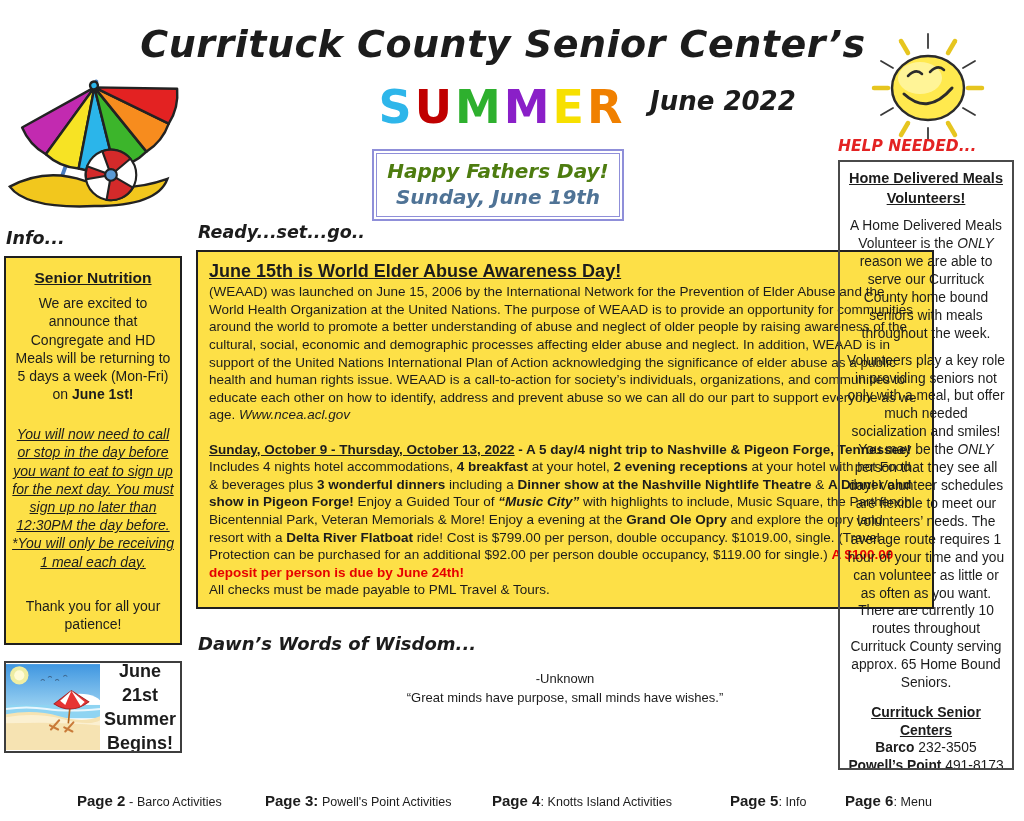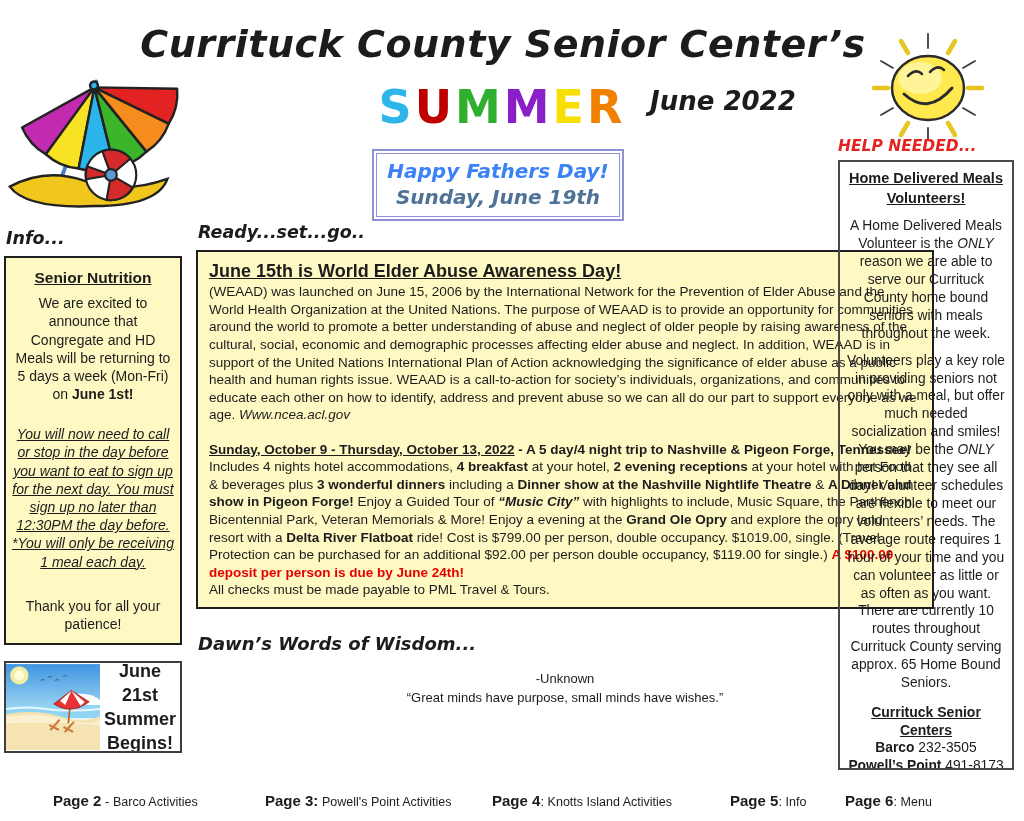--- a/index.html
+++ b/index.html
@@ -18,21 +18,21 @@
   .fathers-box{left:372px;top:149px;width:244px;border:2px solid #8f8fd9;padding:2px;background:#fff;}
   .fathers-inner{border:1px solid #8f8fd9;text-align:center;padding:4px 2px 6px 2px;}
   .fathers-inner div{font-size:20px;line-height:1.3;}
 
   
   .col-left{left:4px;top:228px;width:178px;}
   .col-main{left:196px;top:222px;width:738px;}
   .col-right{left:838px;top:137px;width:176px;}
 
   .sec-heading{font-size:17.5px;margin:0 0 8px 2px;}
-  .box{border:2px solid #1f1f1f;background:#fef9c3;box-sizing:border-box;}
+  .box{border:2px solid #1f1f1f;background:#fde047;box-sizing:border-box;}
 
   
   .nutrition{min-height:372px;padding:10px 5px;text-align:center;font-size:14px;line-height:1.3;}
   .nutrition .bx-title{font-size:15.5px;font-weight:bold;text-decoration:underline;}
   .nutrition .p1{margin-top:6px;}
   .nutrition .p2{margin-top:22px;font-style:italic;text-decoration:underline;}
   .nutrition .p3{margin-top:26px;}
   .beach-box{margin-top:16px;height:88px;border:2px solid #3d3d3d;display:flex;align-items:stretch;overflow:hidden;}
   .beach-box svg{flex:0 0 94px;display:block;}
   .beach-label{flex:1;display:flex;flex-direction:column;justify-content:center;text-align:center;
@@ -57,21 +57,21 @@
   .vol-title{font-size:14.5px;font-weight:bold;text-decoration:underline;line-height:1.35;}
   .vol-p{margin-top:9px;}
   .centers-title{margin-top:11px;font-weight:bold;text-decoration:underline;font-size:14px;}
   .center-row .c-name{font-weight:bold;}
 
   
   .footer-item{top:792px;white-space:nowrap;}
   .pg-label{font-weight:bold;font-size:15px;}
   .pg-sep{font-size:13px;}
   .pg-desc{font-size:12.5px;}
-  .f2{left:53px;} .f3{left:265px;} .f4{left:492px;} .f5{left:730px;} .f6{left:845px;}
+  .f2{left:77px;} .f3{left:265px;} .f4{left:492px;} .f5{left:730px;} .f6{left:845px;}
 </style>
 </head>
 <body>
 
 <div class="abs masthead script">Currituck County Senior Center’s</div>
 
 <div class="abs summer">
   <span style="color: rgb(46, 182, 234);">S</span><span style="color: rgb(192, 0, 0);">U</span><span style="color: rgb(46, 176, 46);">M</span><span style="color: rgb(138, 31, 200);">M</span><span style="color: rgb(247, 224, 0);">E</span><span style="color: rgb(240, 128, 0);">R</span>
 </div>
 
@@ -119,21 +119,21 @@
   </g>
   <ellipse cx="68" cy="56" rx="36" ry="32" fill="#ffe94e" stroke="#2b2b2b" stroke-width="2.5"></ellipse>
   <ellipse cx="60" cy="46" rx="22" ry="16" fill="#fff7b0" opacity="0.75"></ellipse>
   <path d="M44,62 Q68,84 92,56" fill="none" stroke="#2b2b2b" stroke-width="3" stroke-linecap="round"></path>
   <path d="M48,44 Q56,36 62,42" fill="none" stroke="#2b2b2b" stroke-width="2.5" stroke-linecap="round"></path>
   <path d="M70,40 Q78,32 84,38" fill="none" stroke="#2b2b2b" stroke-width="2.5" stroke-linecap="round"></path>
 </svg>
 
 <div class="abs fathers-box">
   <div class="fathers-inner">
-    <div class="script" style="color: #3b82f6;">Happy Fathers Day!</div>
+    <div class="script" style="color: #4d7c0f;">Happy Fathers Day!</div>
     <div class="script" style="color: rgb(79, 115, 150);">Sunday, June 19th</div>
   </div>
 </div>
 
 <div class="abs col-left">
   <div class="sec-heading script">Info...</div>
 
   <div class="box nutrition">
     <div class="bx-title">Senior Nutrition</div>
     <div class="p1"><span>We are excited to announce that Congregate and HD Meals will be returning to 5 days a week (Mon-Fri) on </span><span class="seg-b">June 1st!</span></div>

